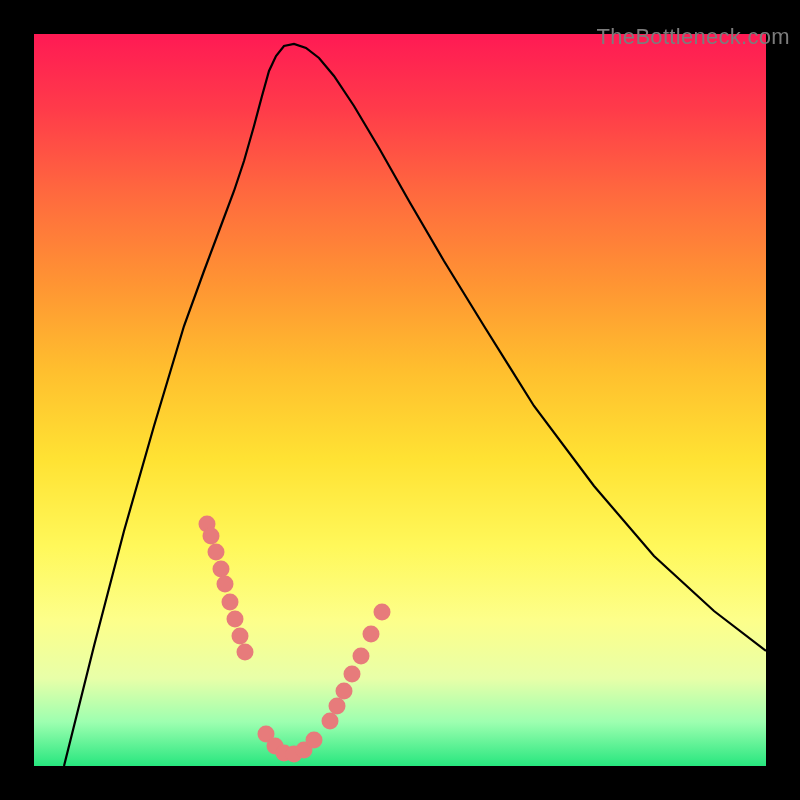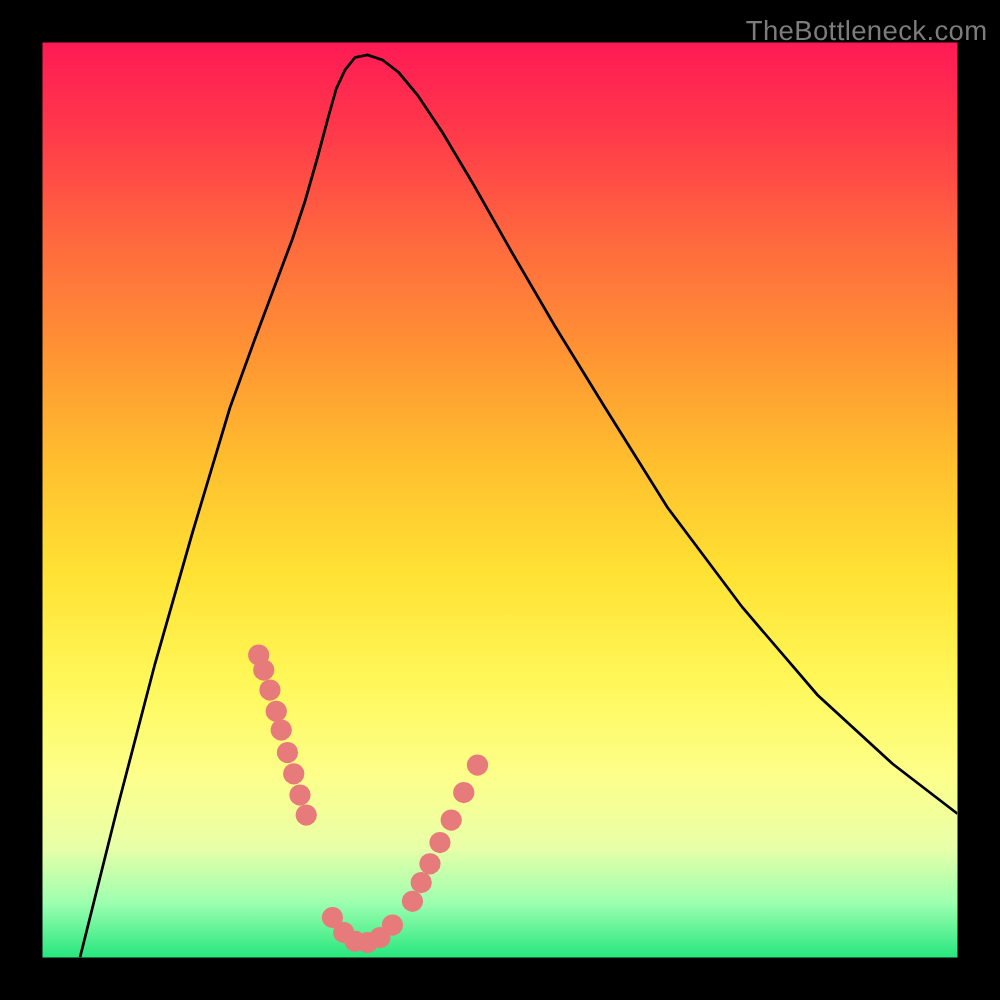--- a/index.html
+++ b/index.html
@@ -25,21 +25,21 @@
       #ffbf2e 46%,
       #ffe233 58%,
       #fff85a 70%,
       #fdff8a 80%,
       #e8ffa8 88%,
       #9dffb0 94%,
       #27e67e 100%);
   }
   .watermark {
     position: absolute;
-    top: 12px;
+    top: 24px;
     right: 10px;
     color: #7c7c7c;
     font-size: 22px;
     letter-spacing: 0.3px;
     font-weight: 500;
     z-index: 20;
   }
   svg.plot {
     position: absolute;
     left: 0;

